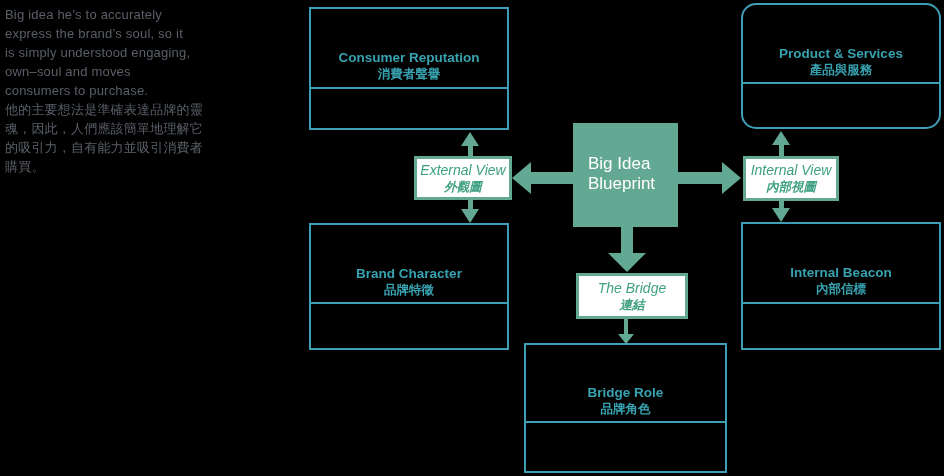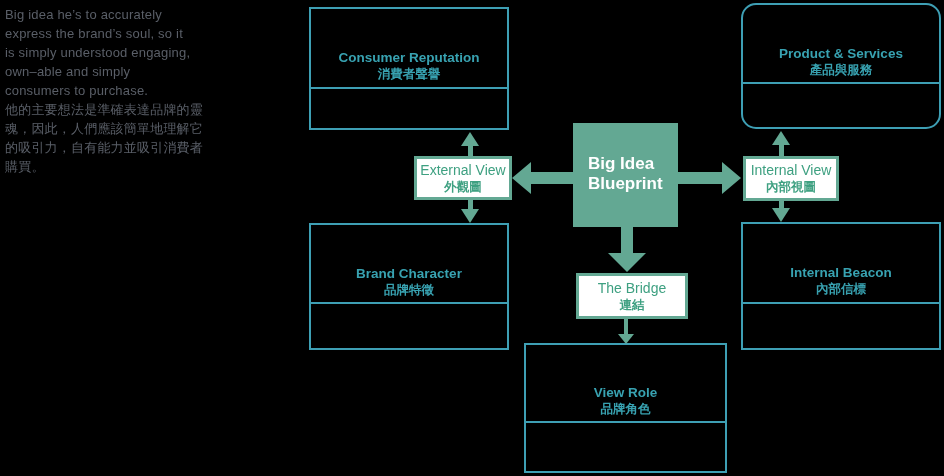--- a/index.html
+++ b/index.html
@@ -35,26 +35,26 @@
   .ten{color:var(--teal-text);font-size:13.5px;font-weight:700;line-height:17px;}
   .tzh{color:var(--teal-text);font-size:12.5px;font-weight:700;line-height:16px;}
   .tbox-body{flex:1;}
   
   .center-box{
     position:absolute;left:573px;top:123px;width:105px;height:104px;
     background:var(--green);
   }
   .center-box .ctitle{
     position:absolute;left:15px;top:31px;
-    color:#fff;font-size:17px;font-weight:700;line-height:20px;white-space:pre-line;
+    color:#fff;font-size:17px;font-weight:400;line-height:20px;white-space:pre-line;
   }
   
   .lbox{
     position:absolute;background:#fff;border:3px solid var(--green);
-    display:flex;flex-direction:column;align-items:center;justify-content:center;
+    display:flex;flex-direction:column;align-items:center;justify-content:center;font-style:italic;
   }
   .len{color:var(--green-text);font-size:14px;font-weight:500;line-height:17px;}
   .lzh{color:var(--green-text);font-size:12.5px;font-weight:700;line-height:16px;}
   
   .shaft{position:absolute;background:var(--green);}
   .tri{position:absolute;width:0;height:0;}
   .tri-left{border-top:16px solid transparent;border-bottom:16px solid transparent;border-right:19px solid var(--green);}
   .tri-right{border-top:16px solid transparent;border-bottom:16px solid transparent;border-left:19px solid var(--green);}
   .tri-down-big{border-left:19px solid transparent;border-right:19px solid transparent;border-top:19px solid var(--green);}
   .tri-up-small{border-left:9px solid transparent;border-right:9px solid transparent;border-bottom:14px solid var(--green);}
@@ -62,21 +62,21 @@
   .tri-down-tiny{border-left:8px solid transparent;border-right:8px solid transparent;border-top:10px solid var(--green);}
 </style>
 </head>
 <body>
 
 <div class="stage">
 
   <div class="desc">Big idea he’s to accurately
 express the brand’s soul, so it
 is simply understood engaging,
-own–able and simply
+own–soul and moves
 consumers to purchase.
 他的主要想法是準確表達品牌的靈
 魂，因此，人們應該簡單地理解它
 的吸引力，自有能力並吸引消費者
 購買。</div>
 
   <div class="tbox" style="left:309px;top:7px;width:200px;height:123px;">
     <div class="tbox-header" style="height:44px;">
       <div class="ten">Consumer Reputation</div>
       <div class="tzh">消費者聲譽</div>
@@ -103,21 +103,21 @@
   <div class="tbox" style="left:309px;top:223px;width:200px;height:127px;">
     <div class="tbox-header" style="height:43px;">
       <div class="ten">Brand Character</div>
       <div class="tzh">品牌特徵</div>
     </div>
     <div class="tbox-body"></div>
   </div>
 
   <div class="tbox" style="left:524px;top:343px;width:203px;height:130px;">
     <div class="tbox-header" style="height:42px;">
-      <div class="ten">View Role</div>
+      <div class="ten">Bridge Role</div>
       <div class="tzh">品牌角色</div>
     </div>
     <div class="tbox-body"></div>
   </div>
 
   <div class="center-box">
     <div class="ctitle">Big Idea
 Blueprint</div>
   </div>
 

